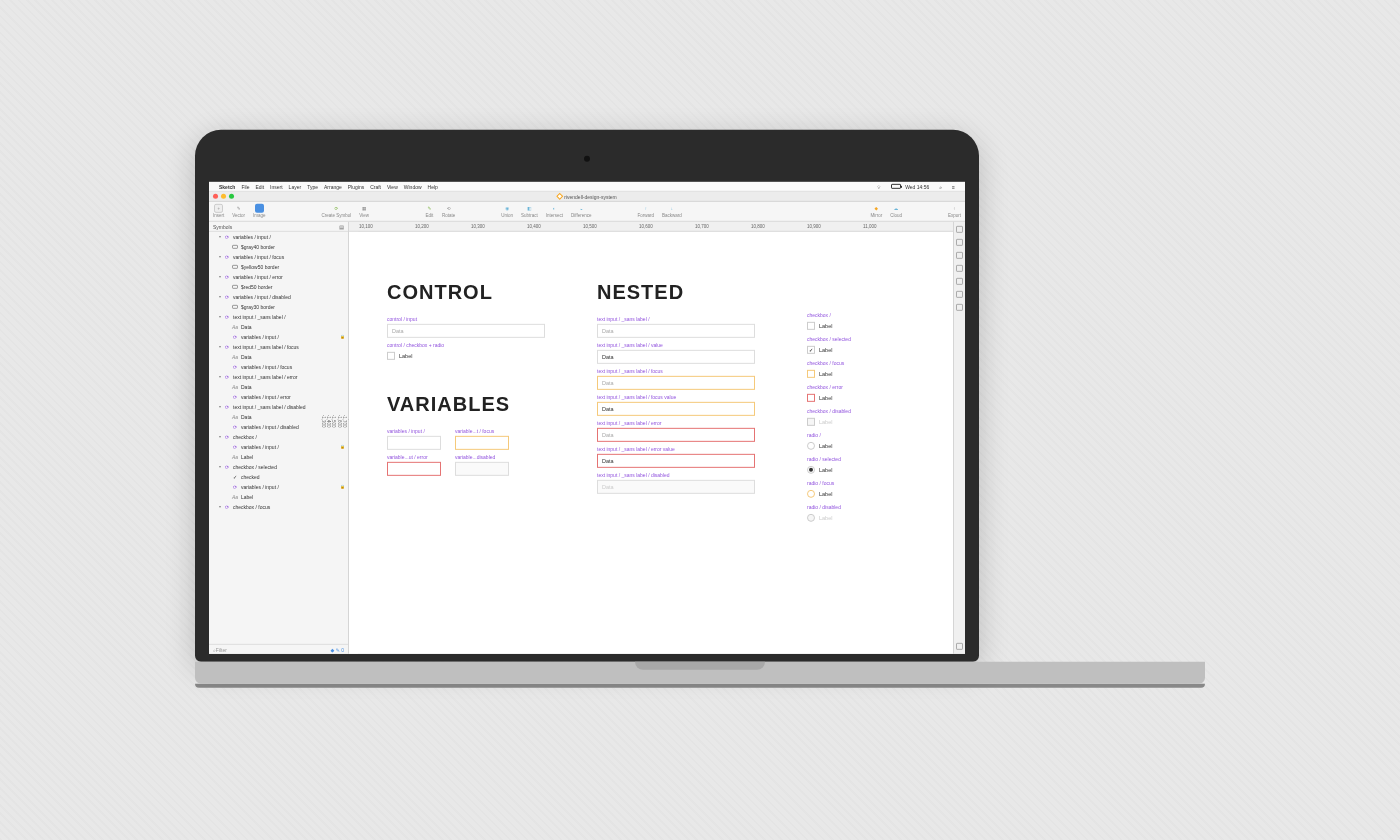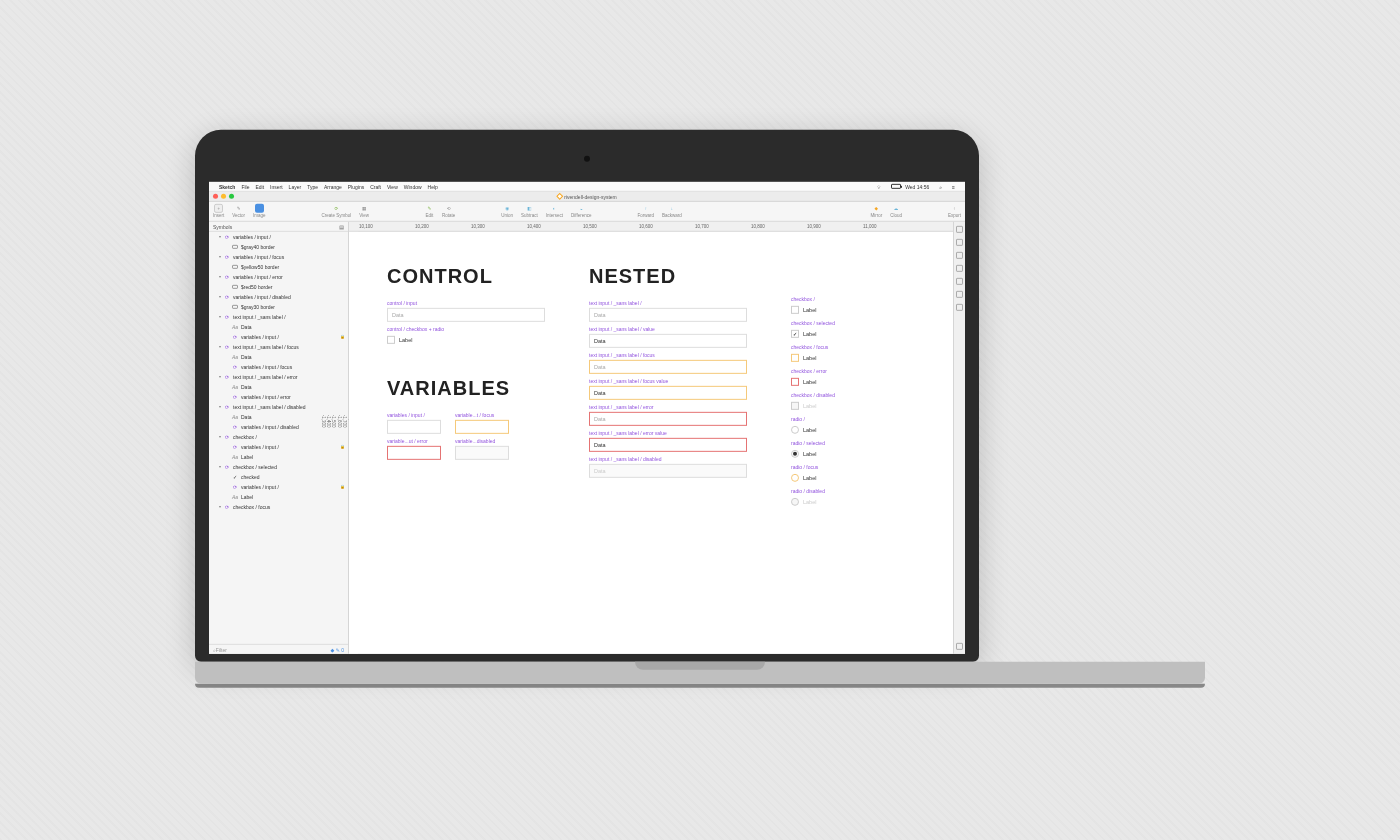--- a/index.html
+++ b/index.html
@@ -45,21 +45,21 @@
 .rect{width:6px;height:4px;border:0.5px solid #999;border-radius:1px;display:inline-block}
 .aa{color:#888;font-style:italic;font-size:5px;width:8px;text-align:center}
 .lock{margin-left:auto;color:#aaa;font-size:4px}
 .search{height:10px;border-top:1px solid #ddd;display:flex;align-items:center;padding:0 4px;font-size:5px;color:#999}
 
 .canvas-wrap{flex:1;display:flex;flex-direction:column;position:relative}
 .ruler-h{height:10px;background:#f0f0f0;border-bottom:1px solid #d5d5d5;display:flex;align-items:center;font-size:4.5px;color:#666;padding-left:10px}
 .ruler-h span{width:56px}
 .ruler-v{position:absolute;left:0;top:10px;bottom:0;width:10px;background:#f0f0f0;border-right:1px solid #d5d5d5;display:flex;flex-direction:column;align-items:center;font-size:4.5px;color:#666;writing-mode:vertical-rl}
 .ruler-v span{height:56px}
-.canvas{flex:1;background:#fff;padding:32px 0 0 38px;position:relative;overflow:hidden;display:flex;gap:32px}
+.canvas{flex:1;background:#fff;padding:48px 0 0 38px;position:relative;overflow:hidden;display:flex;gap:40px}
 
 .rpanel{width:12px;background:#f0f0f0;border-left:1px solid #d5d5d5;display:flex;flex-direction:column;align-items:center;padding-top:4px;gap:6px}
 .rpanel div{width:7px;height:7px;border:0.5px solid #aaa;border-radius:1px}
 
 .col{display:flex;flex-direction:column}
 h1{font-family:"Arial Narrow",sans-serif;font-weight:800;font-size:20px;letter-spacing:1px;color:#222;margin-bottom:8px;font-stretch:condensed}
 .albl{font-size:5px;color:#9254de;margin-bottom:2px;margin-top:4px}
 .inp{border:1px solid #ddd;background:#fff;padding:3px 4px;width:158px;height:14px;font-size:5.5px;color:#aaa;display:flex;align-items:center}
 .inp.val{color:#333}
 .inp.focus{border-color:#f5c97a}

